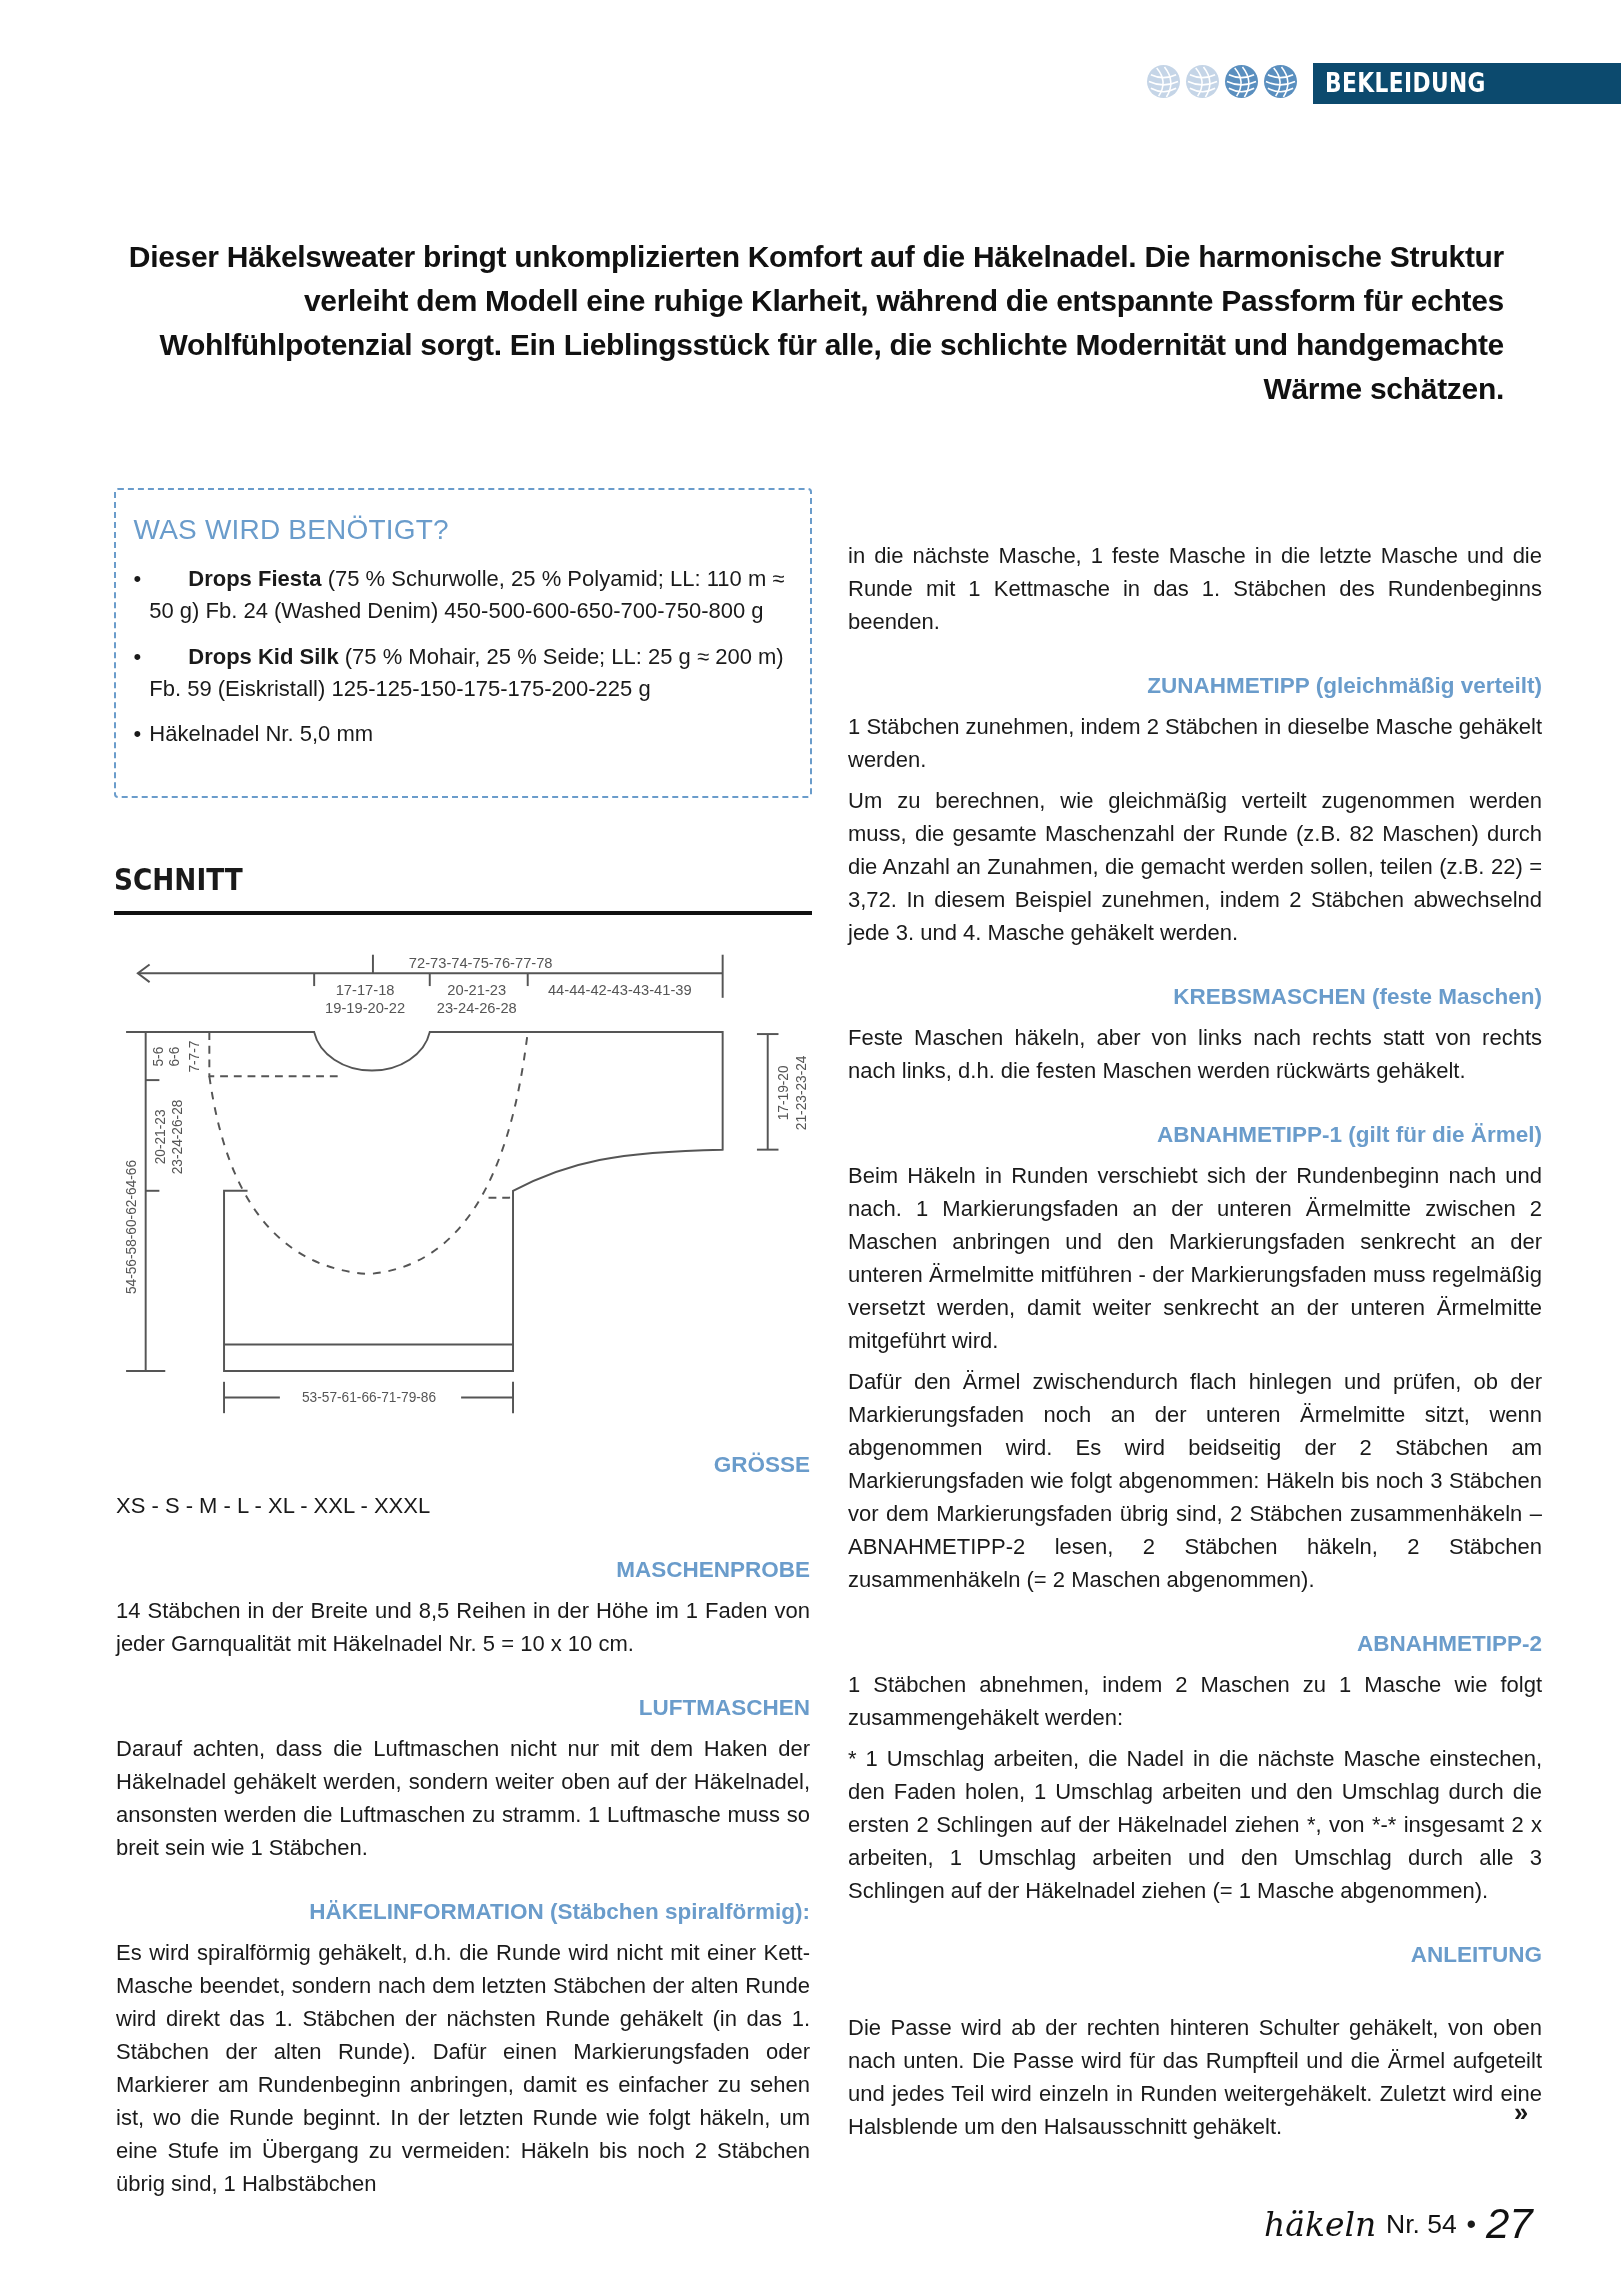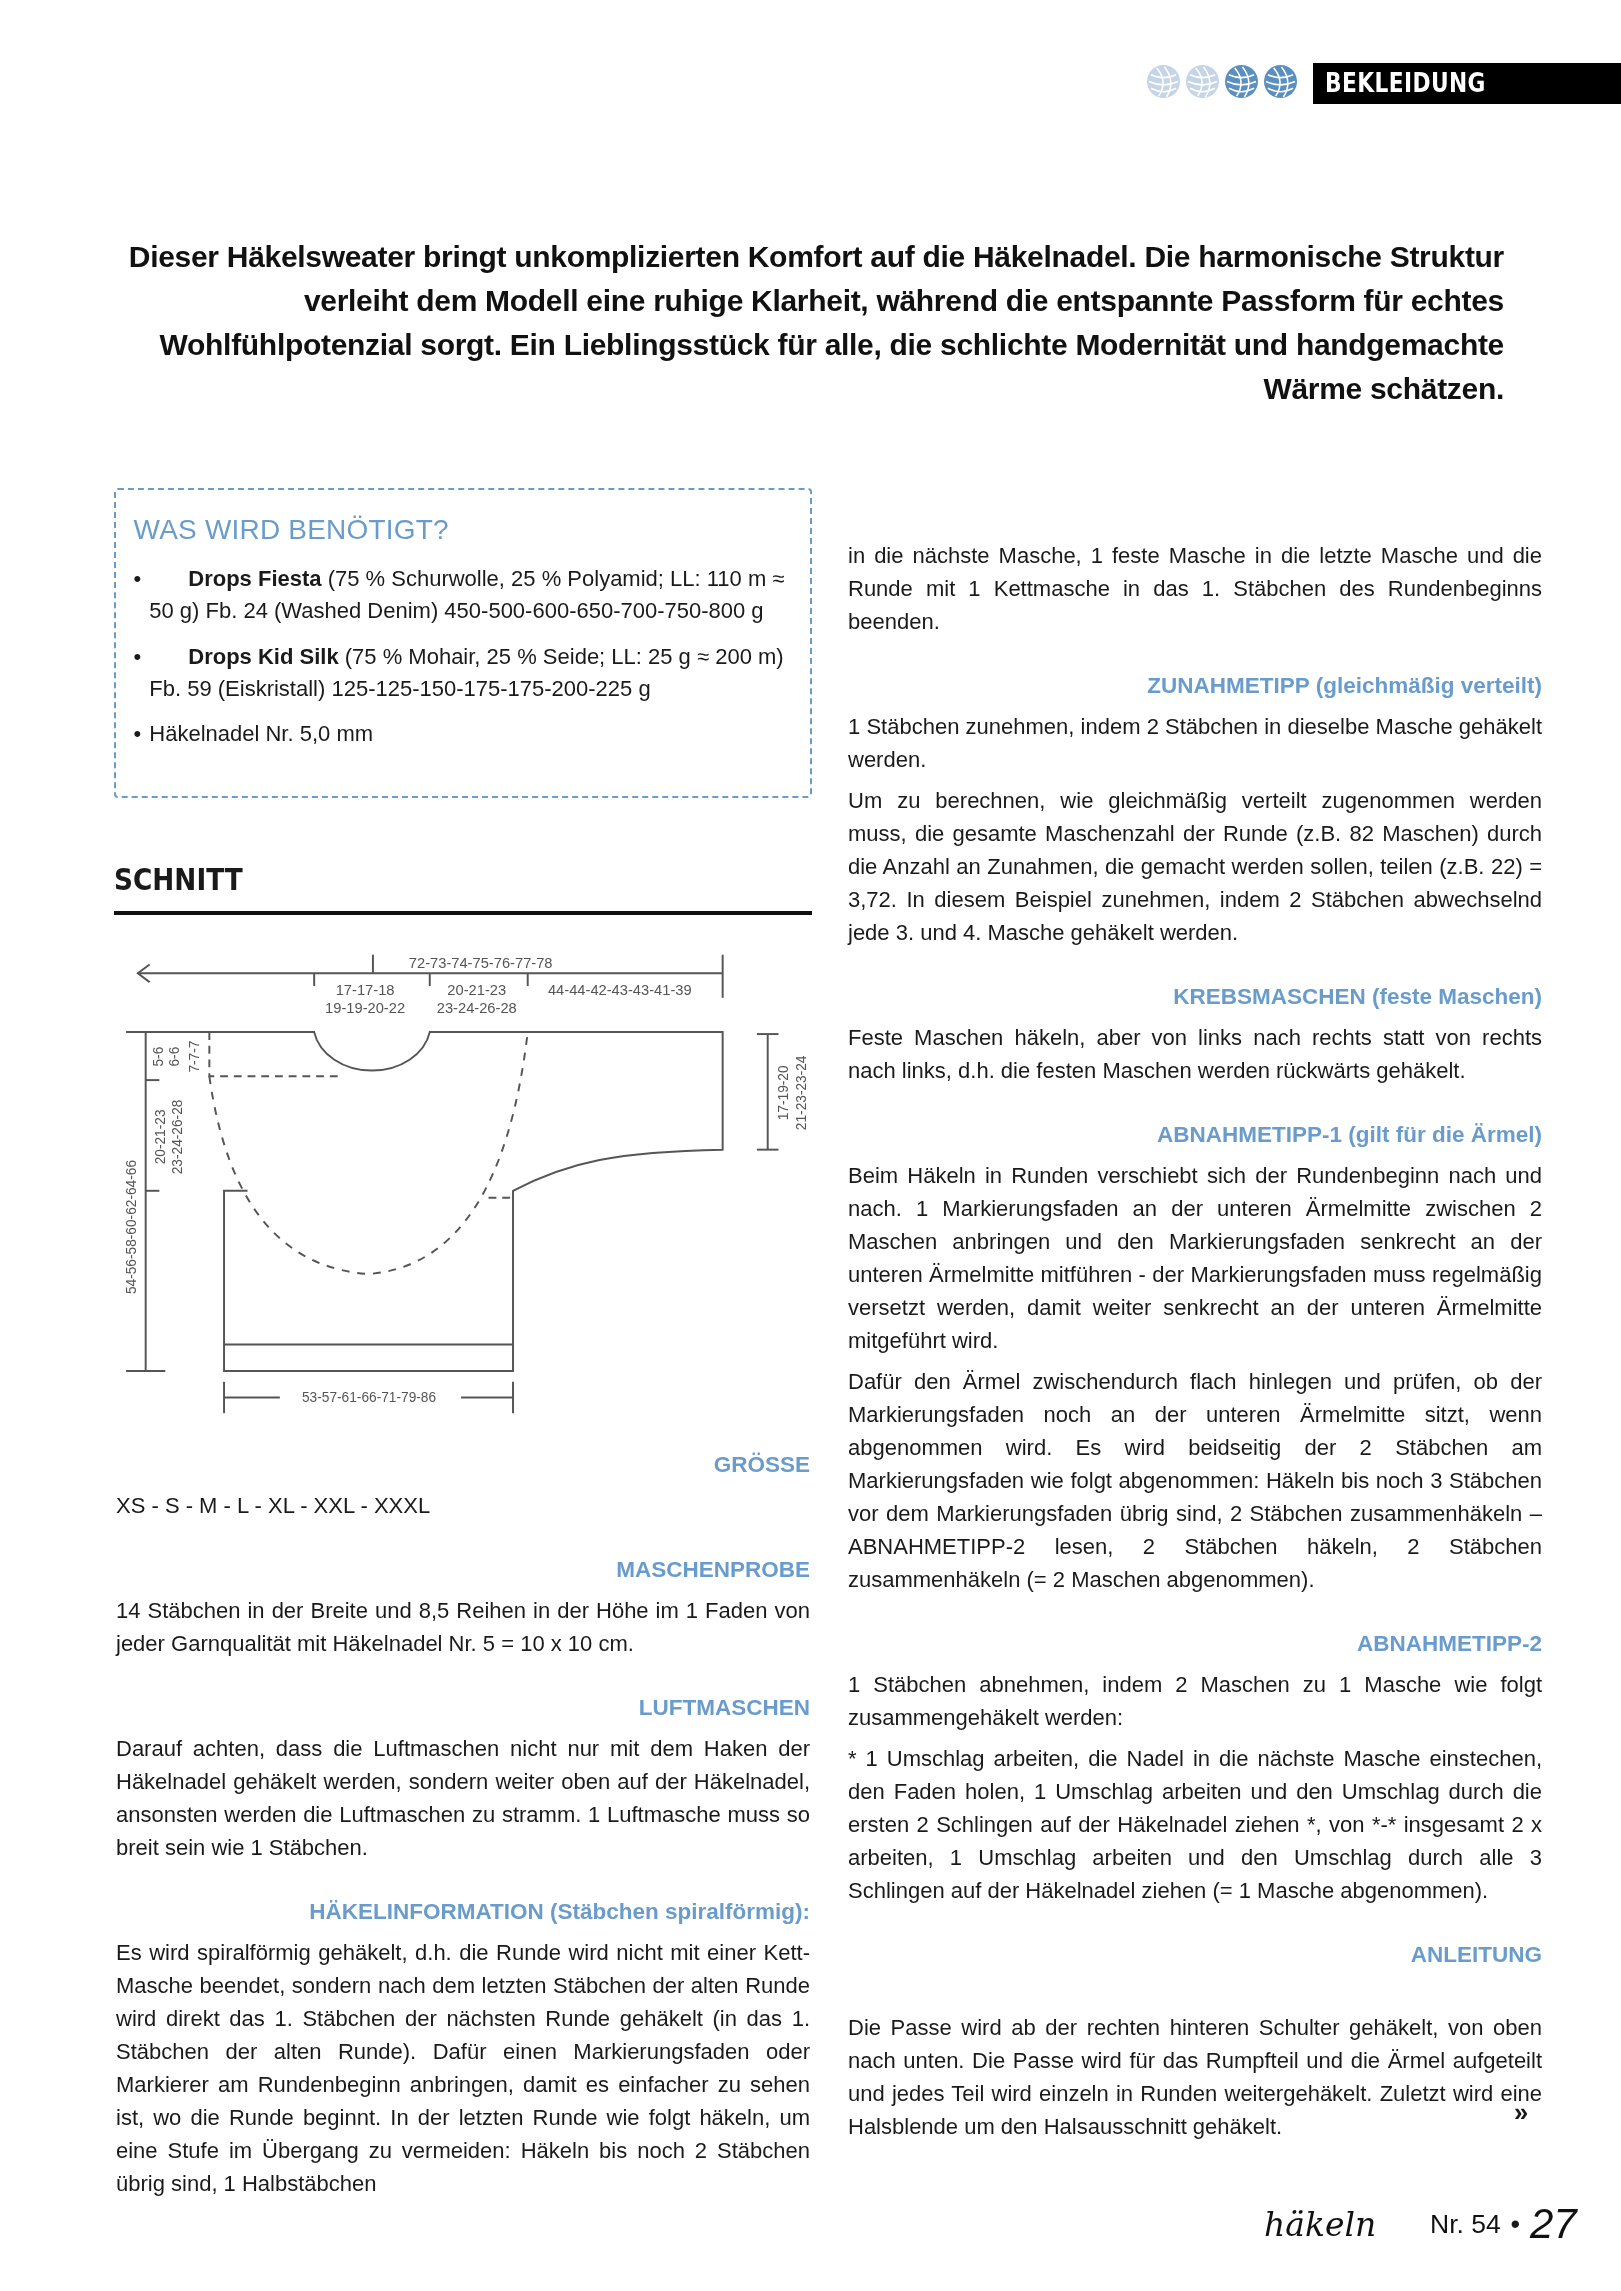--- a/index.html
+++ b/index.html
@@ -1,20 +1,20 @@
 <!DOCTYPE html>
 <html><head>
 <meta charset="utf-8">
 <style>
   * { box-sizing: border-box; margin: 0; padding: 0; }
   html, body { width: 1621px; height: 2292px; background: #ffffff; }
   body { position: relative; font-family: "Liberation Sans", sans-serif; color: #1a1a1a; overflow: hidden; }
 
   
-  .cat-bar { position: absolute; top: 63px; left: 1313px; width: 308px; height: 41px; background: #000000; }
+  .cat-bar { position: absolute; top: 63px; left: 1313px; width: 308px; height: 41px; background: #0c4a6e; }
   .cat-label { position: absolute; left: 11.8px; top: 3.9px; color: #fff; font-family: "DejaVu Sans", sans-serif; font-size: 26.5px; font-weight: bold; letter-spacing: 0.5px; transform: scaleX(0.82); transform-origin: left center; }
   .balls { position: absolute; top: 65px; left: 1147px; display: flex; gap: 5.9px; }
   .ball { width: 33px; height: 33px; border-radius: 50%; position: relative; overflow: hidden; }
   .ball.light { background: #c5d5e7; }
   .ball.dark { background: #5a8fbf; }
   .ball svg { position: absolute; left: 0; top: 0; }
 
   
   .intro { position: absolute; top: 235px; left: 118px; width: 1386px; text-align: right; font-family: "Liberation Sans", sans-serif; font-weight: bold; font-size: 30px; line-height: 44px; color: #111; letter-spacing: -0.3px; }
 
@@ -37,21 +37,21 @@
   .col.left { left: 116px; }
   .col.right { left: 848px; }
   .section h3 { color: #6a9ccb; font-size: 22.5px; font-weight: bold; line-height: 32px; text-align: right; }
   .section p { text-align: justify; margin-top: 8px; }
   .gap { height: 32px; }
 
   .more-arrow { position: absolute; top: 2098px; left: 1514px; font-size: 25.5px; font-weight: bold; }
 
   .footer { position: absolute; top: 2200px; left: 1264px; display: flex; align-items: center; gap: 9.8px; }
   .mag-name { font-family: "DejaVu Serif", serif; font-style: italic; font-size: 33px; color: #111; }
-  .issue { font-size: 26.5px; color: #111; margin-left: 44px; }
+  .issue { font-size: 26.5px; color: #111; }
   .footer-dot { font-size: 27.4px; }
   .page-num { font-size: 42px; color: #111; font-style: italic; }
 </style>
 </head>
 <body>
 
 <div class="balls">
   <div class="ball light">
     <svg width="33" height="33" viewBox="0 0 34 34">
         <g fill="none" stroke="#fff" stroke-width="1.6">

